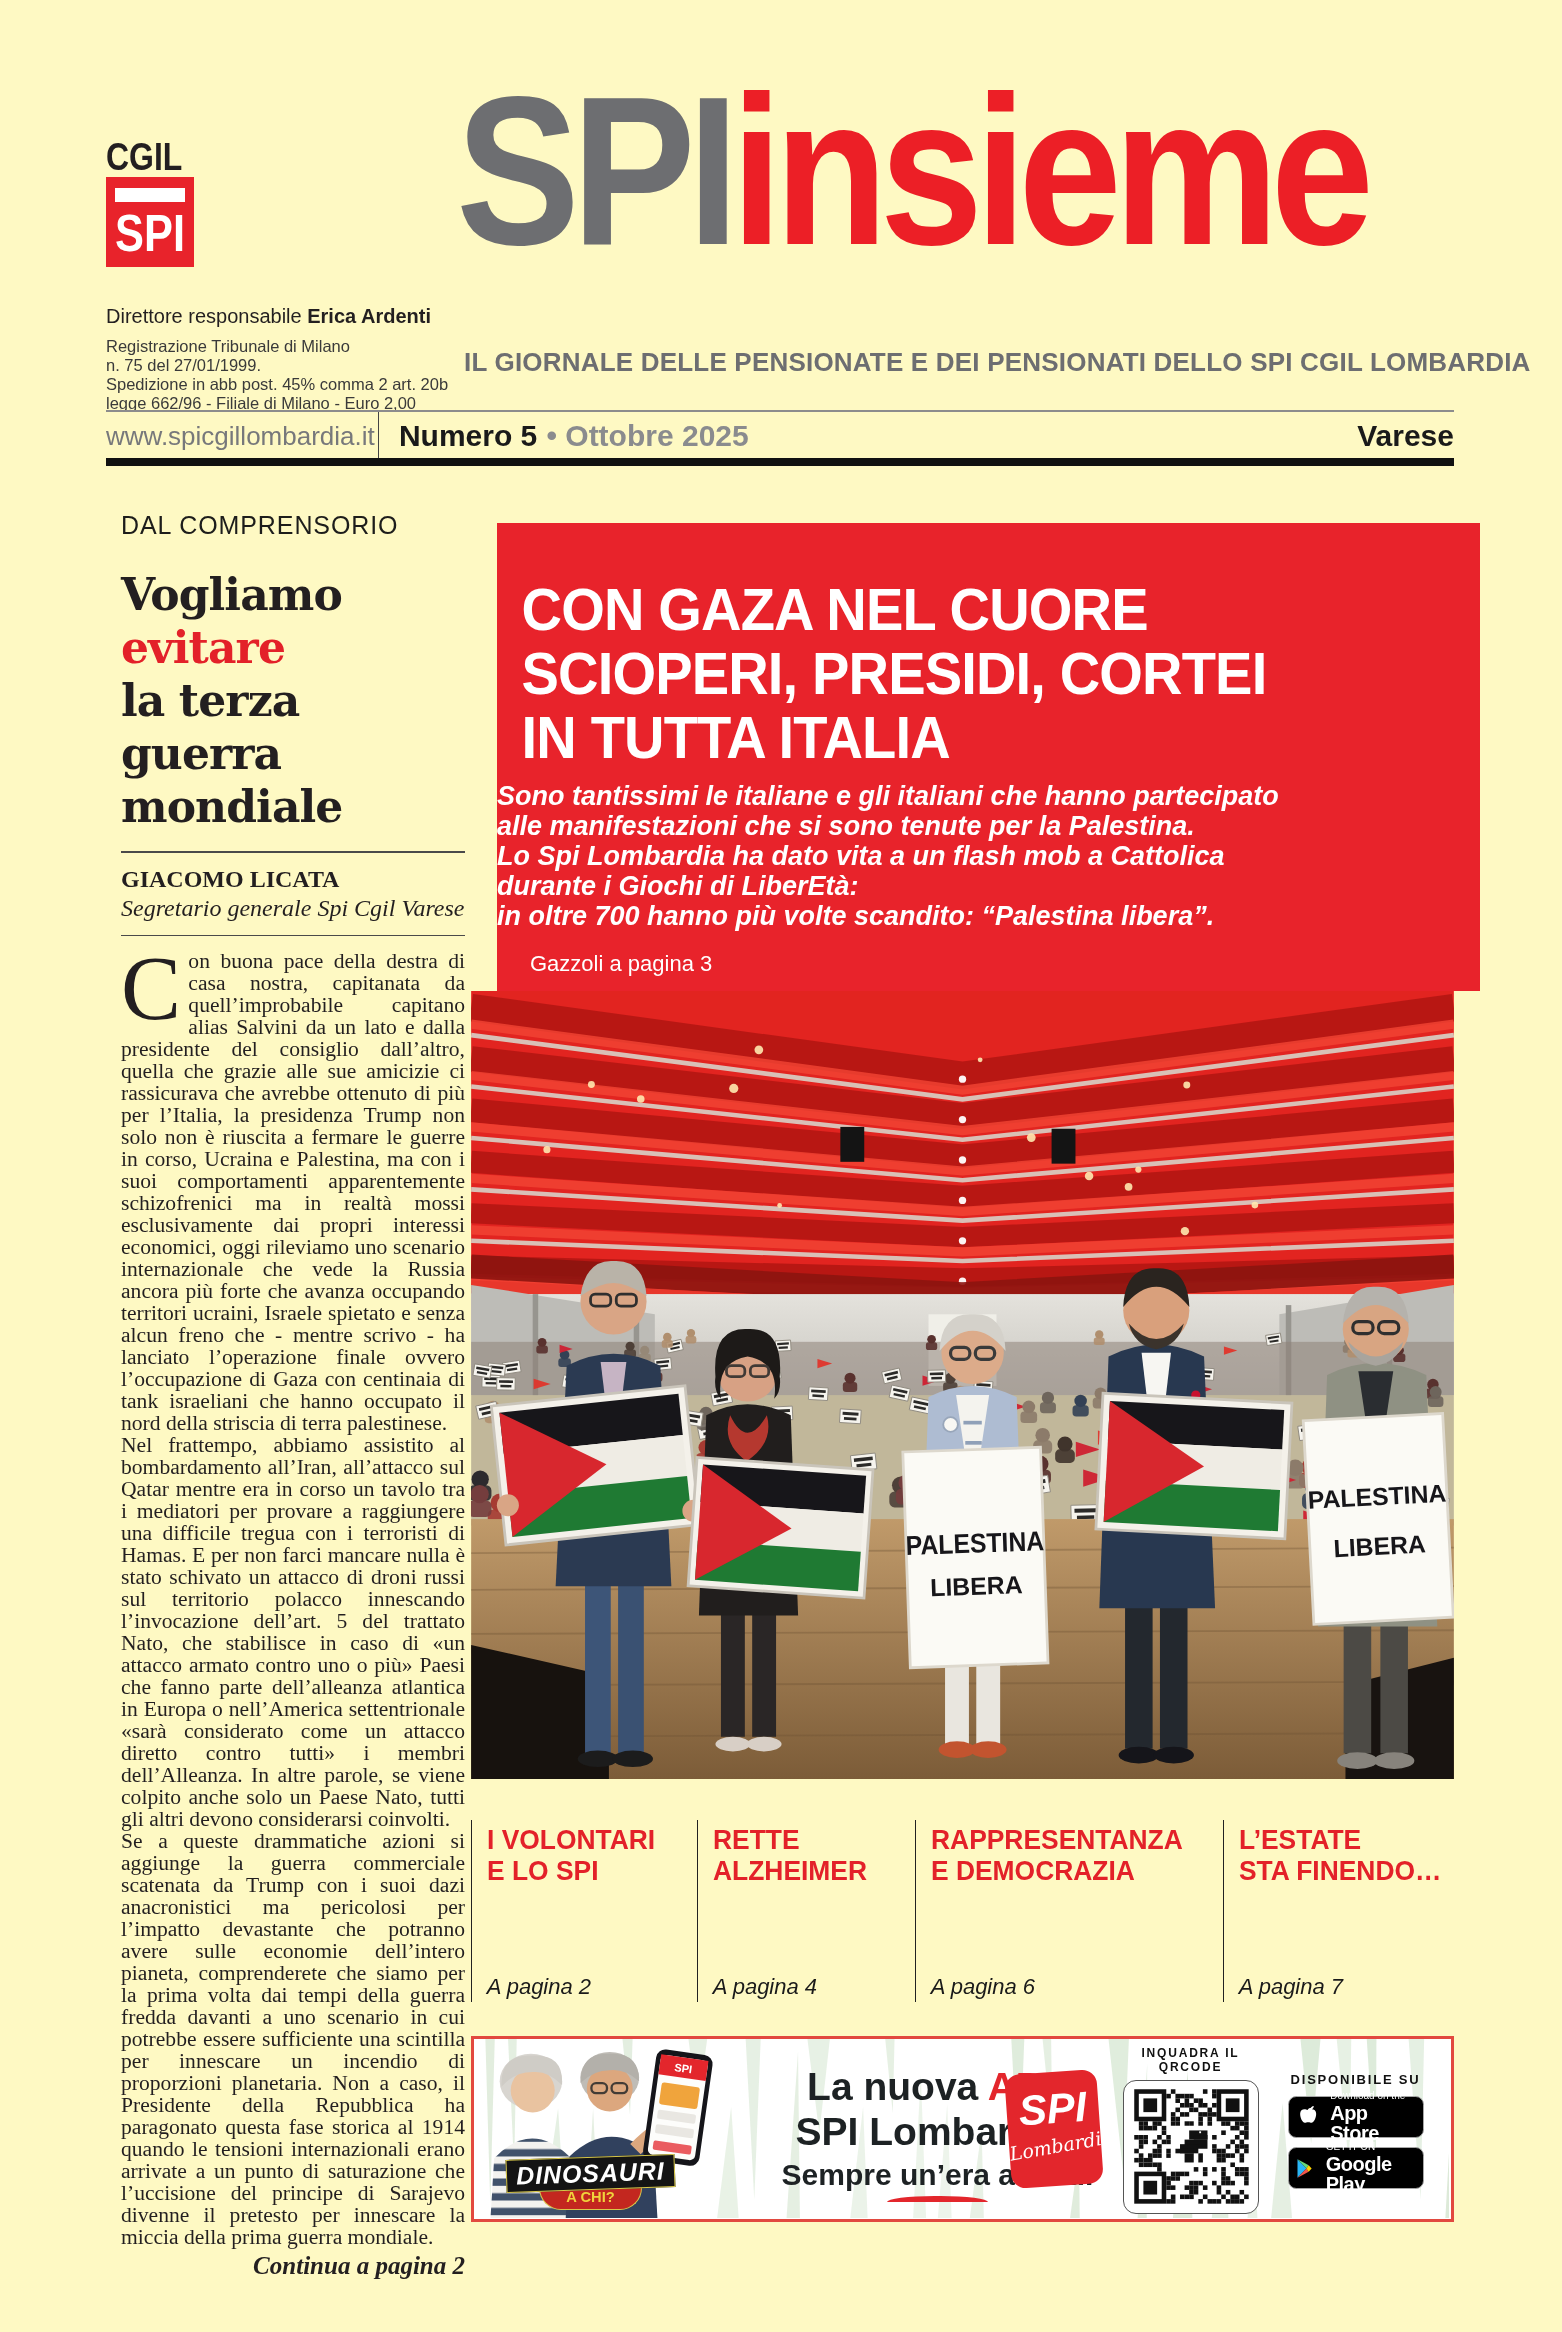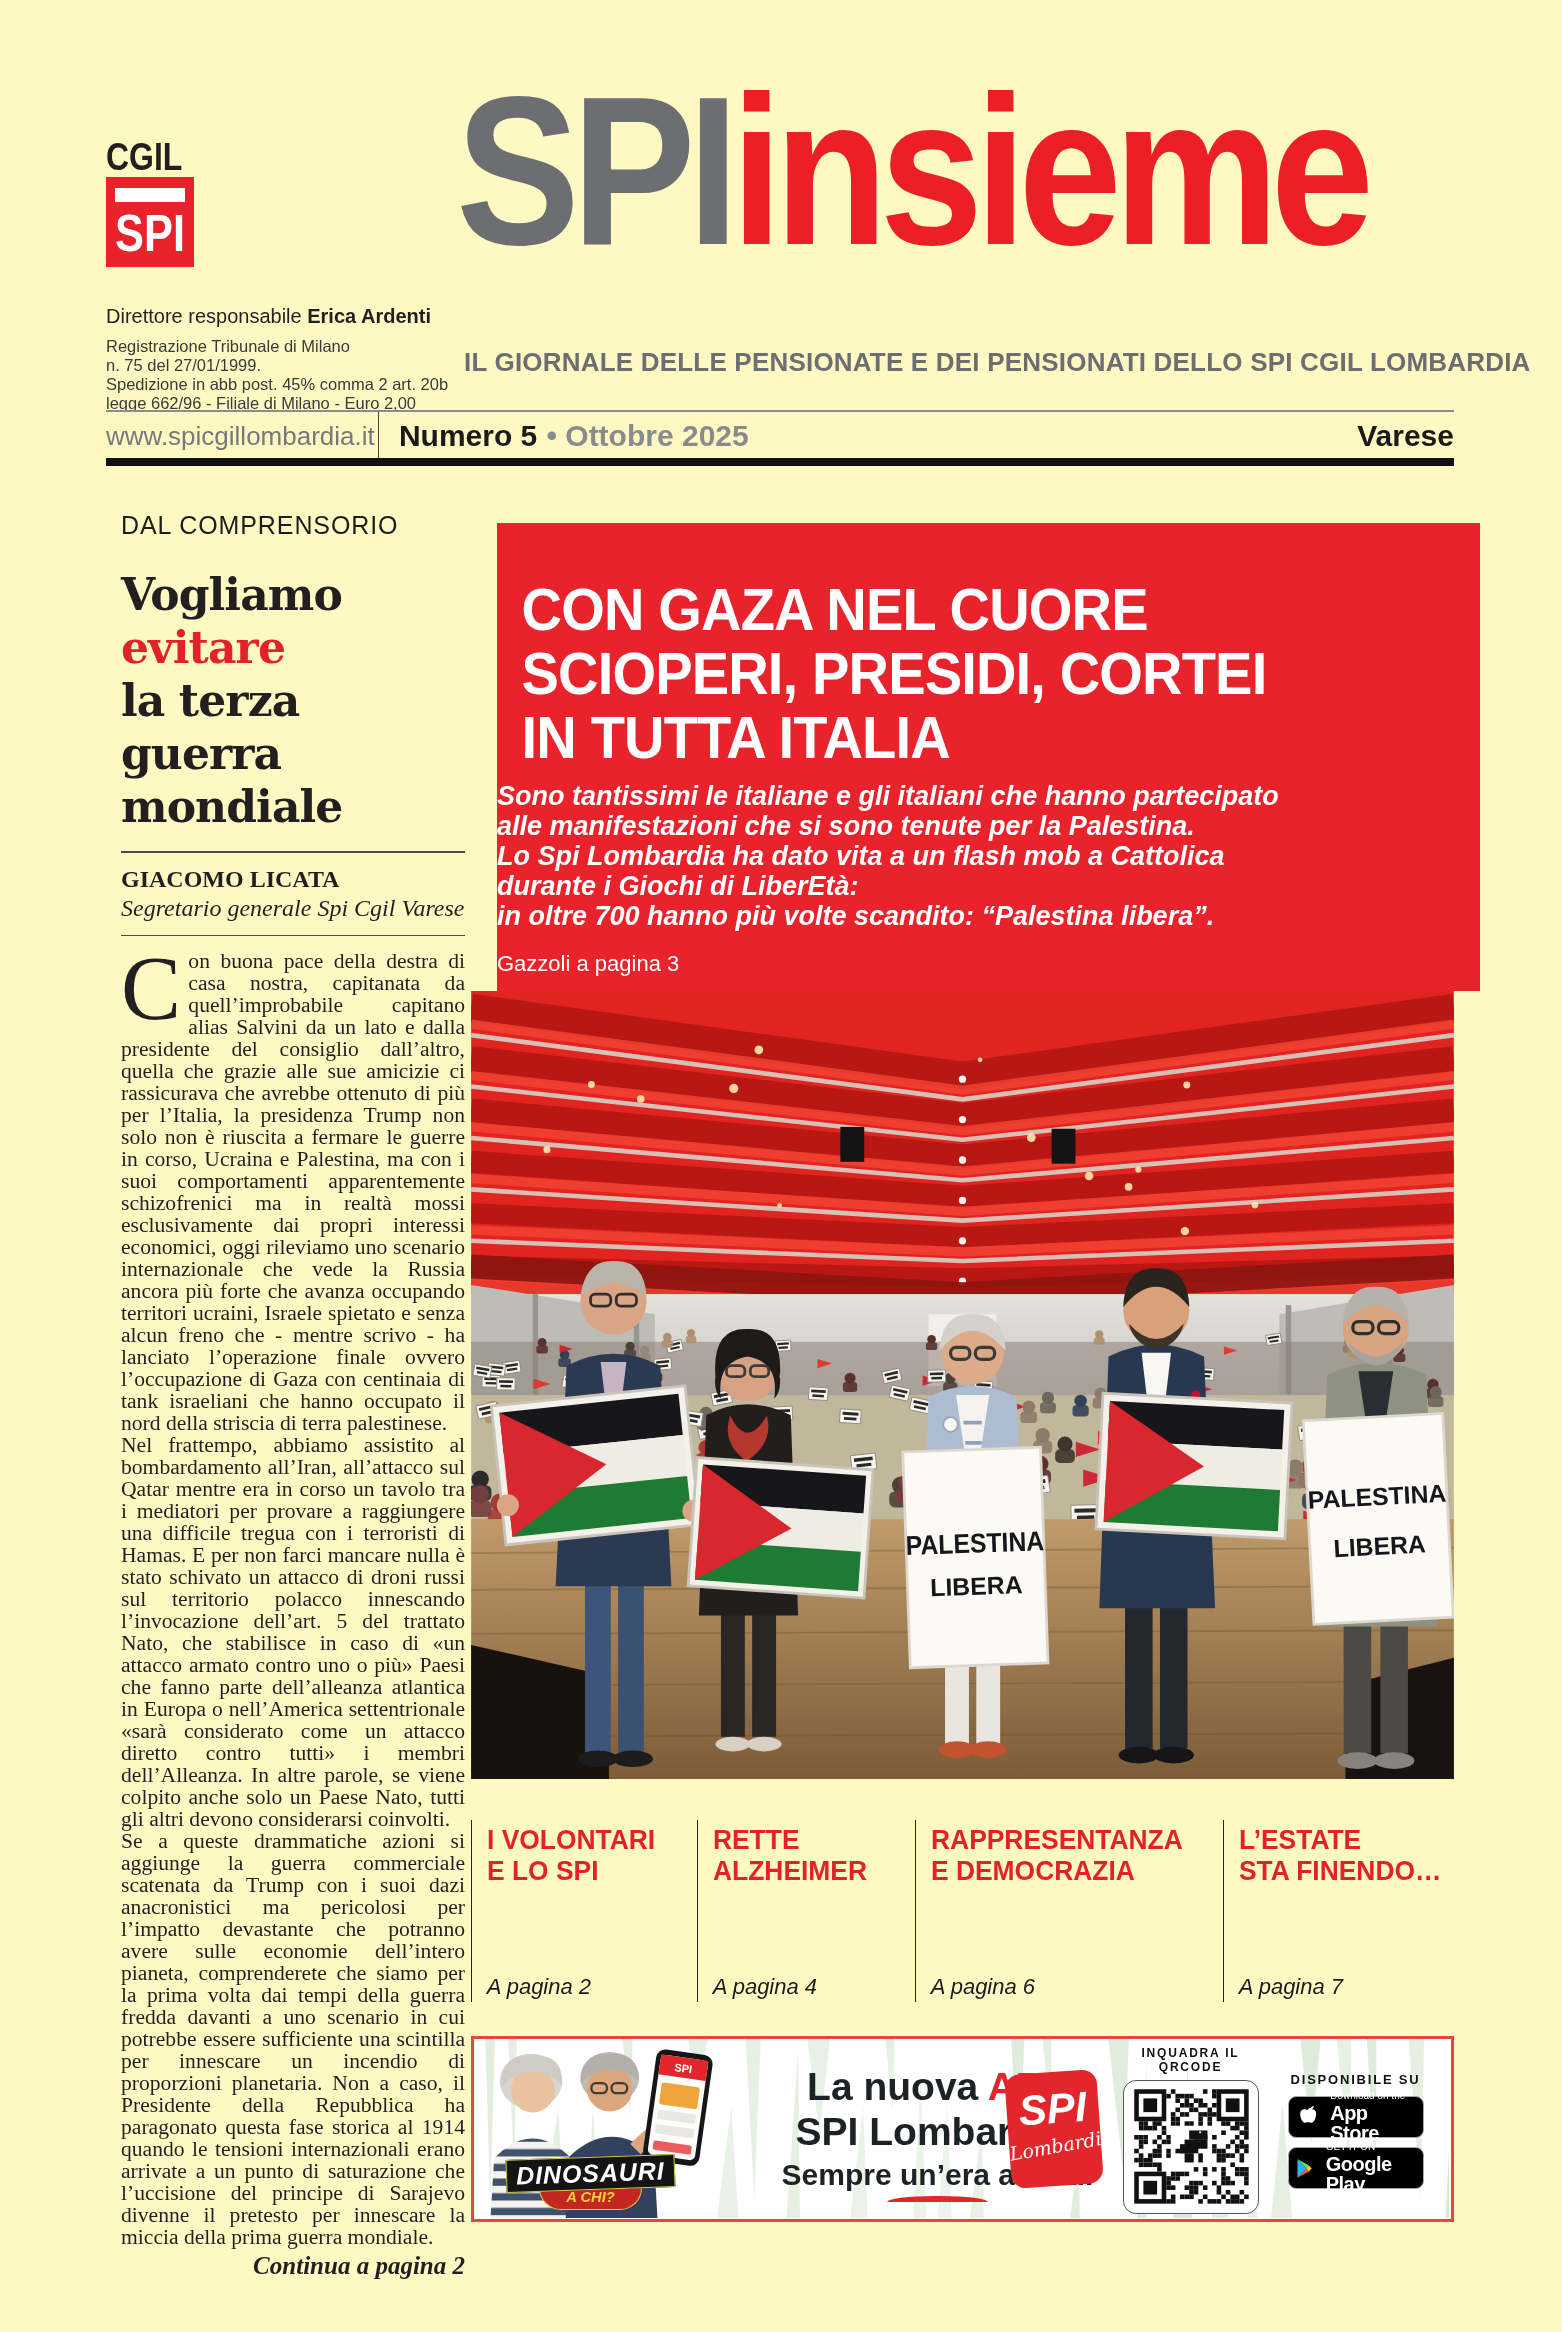--- a/index.html
+++ b/index.html
@@ -50,41 +50,41 @@
   .dropcap{float:left;font-family:"Liberation Serif", serif;font-weight:normal;
            font-size:90px;line-height:70px;padding:3.7px 7.3px 0 0;color:#231f20;}
   .continua{font-family:"Liberation Serif", serif;font-weight:bold;font-style:italic;
             font-size:25px;text-align:right;margin-top:3.7px;color:#231f20;}
   
   .feature-box{position:absolute;left:497px;top:523px;width:983px;height:468px;
                background:#e8232b;color:#fff;text-align:left;}
   .f-headline{margin-top:55px;font-weight:bold;font-size:59px;line-height:64px;
               letter-spacing:-0.9px;transform:scaleX(0.95);}
   .f-sub{margin-top:11px;font-weight:bold;font-style:italic;font-size:27px;line-height:30px;}
-  .f-byline{margin-top:20px;font-size:22px;}
+  .f-byline{margin-top:20px;font-size:22px;padding-left:33px;}
   .photo{position:absolute;left:471px;top:991px;width:983px;height:788px;overflow:hidden;}
   .photo svg{display:block;}
   
   .teasers{position:absolute;left:471px;top:1820px;width:983px;height:182px;display:flex;}
   .teaser{border-left:1.8px solid #222;box-sizing:border-box;padding:3.7px 0 0 14.7px;position:relative;}
   .t1{width:226px;}.t2{width:218px;}.t3{width:308px;}.t4{width:231px;}
   .t-title{color:#e32129;font-weight:bold;font-size:27.5px;line-height:31px;
            transform:scaleX(0.96);transform-origin:left top;}
   .t-page{position:absolute;left:14.7px;bottom:1.8px;font-style:italic;font-size:22px;color:#1a1a1a;}
   
   .banner{position:absolute;left:471px;top:2036px;width:983px;height:186px;
           border:3.7px solid #e2493f;box-sizing:border-box;background:#fff;overflow:hidden;}
   .banner .leaves{position:absolute;inset:0;}
   .collage{position:absolute;left:0;top:0;width:266px;height:179px;}
   .dino-badge{position:absolute;left:11px;top:118px;width:211px;text-align:center;}
   .dino-top{display:inline-block;background:#141414;border:1.8px solid #d8c84a;color:#fff;
             font-weight:bold;font-style:italic;font-size:25px;letter-spacing:0.9px;
             padding:0.9px 9.2px;transform:rotate(-2deg);}
   .dino-bot{margin:-1.8px auto 0 auto;width:101px;background:#c3271f;border:1.8px solid #d8c84a;border-top:none;
-            border-radius:0 0 53px 53px;color:#f0d33c;font-weight:bold;font-style:italic;
+            border-radius:0 0 53px 53px;color:#f0d33c;font-weight:bold;
             font-size:14.7px;padding:0.9px 0 4.6px 0;}
   .banner-text{position:absolute;left:275px;top:26px;width:377px;text-align:center;color:#1d2224;}
   .bt1{font-weight:bold;font-size:39px;line-height:44px;}
   .bt1 .red{color:#e3262c;}
   .bt2{font-weight:bold;font-size:39px;line-height:46px;}
   .bt3{font-weight:bold;font-size:30px;line-height:39px;}
   .swoosh{margin:1.8px auto 0 auto;width:101px;height:6.4px;background:#e3262c;border-radius:50%/100% 100% 0 0;}
   .spi-app-logo{position:absolute;left:534px;top:33px;width:92px;height:114px;background:#e3262c;
                 border-radius:14.7px;transform:rotate(-4deg);color:#fff;text-align:center;}
   .sal-spi{font-weight:bold;font-size:42px;font-style:italic;margin-top:13px;}

